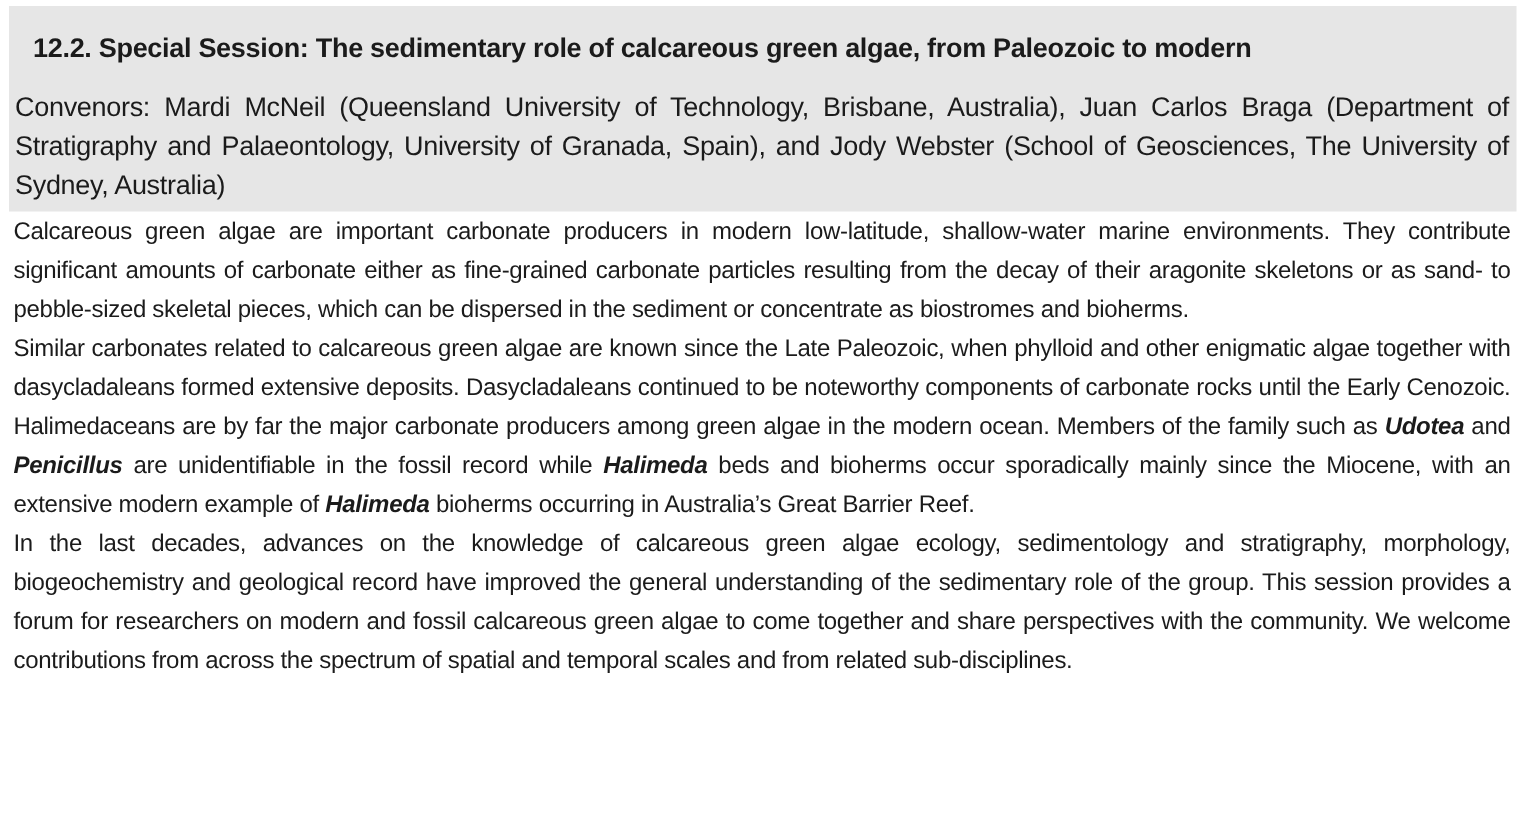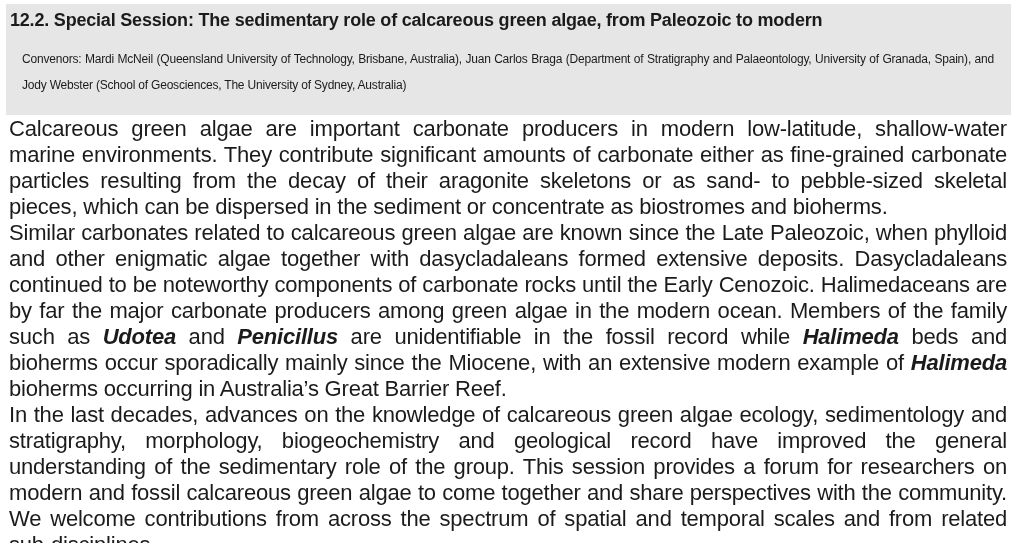--- a/index.html
+++ b/index.html
@@ -23,39 +23,39 @@
     box-sizing:border-box;
     width:1023px;
     height:543px;
     padding:4px 12px 0 6px;
   }
   .session-header{
     background:var(--header-bg);
     padding:3px 5px 5px 4px;
   }
   .session-title{
-    margin:0;
+    margin:12px;
     font-size:18px;
     font-weight:bold;
     line-height:27px;
     letter-spacing:-0.2px;
   }
   .session-convenors{
-    margin:12px;
-    font-size:12px;
+    margin:0;
+    font-size:18px;
     line-height:26px;
     text-align:justify;
     letter-spacing:-0.2px;
   }
   .session-body{
     padding:1px 4px 0 3px;
   }
   .para{
     margin:0;
-    font-size:22px;
+    font-size:16px;
     line-height:26px;
     text-align:justify;
     letter-spacing:-0.2px;
   }
   .para em{
     font-style:italic;
     font-weight:bold;
   }
 </style>
 </head>

